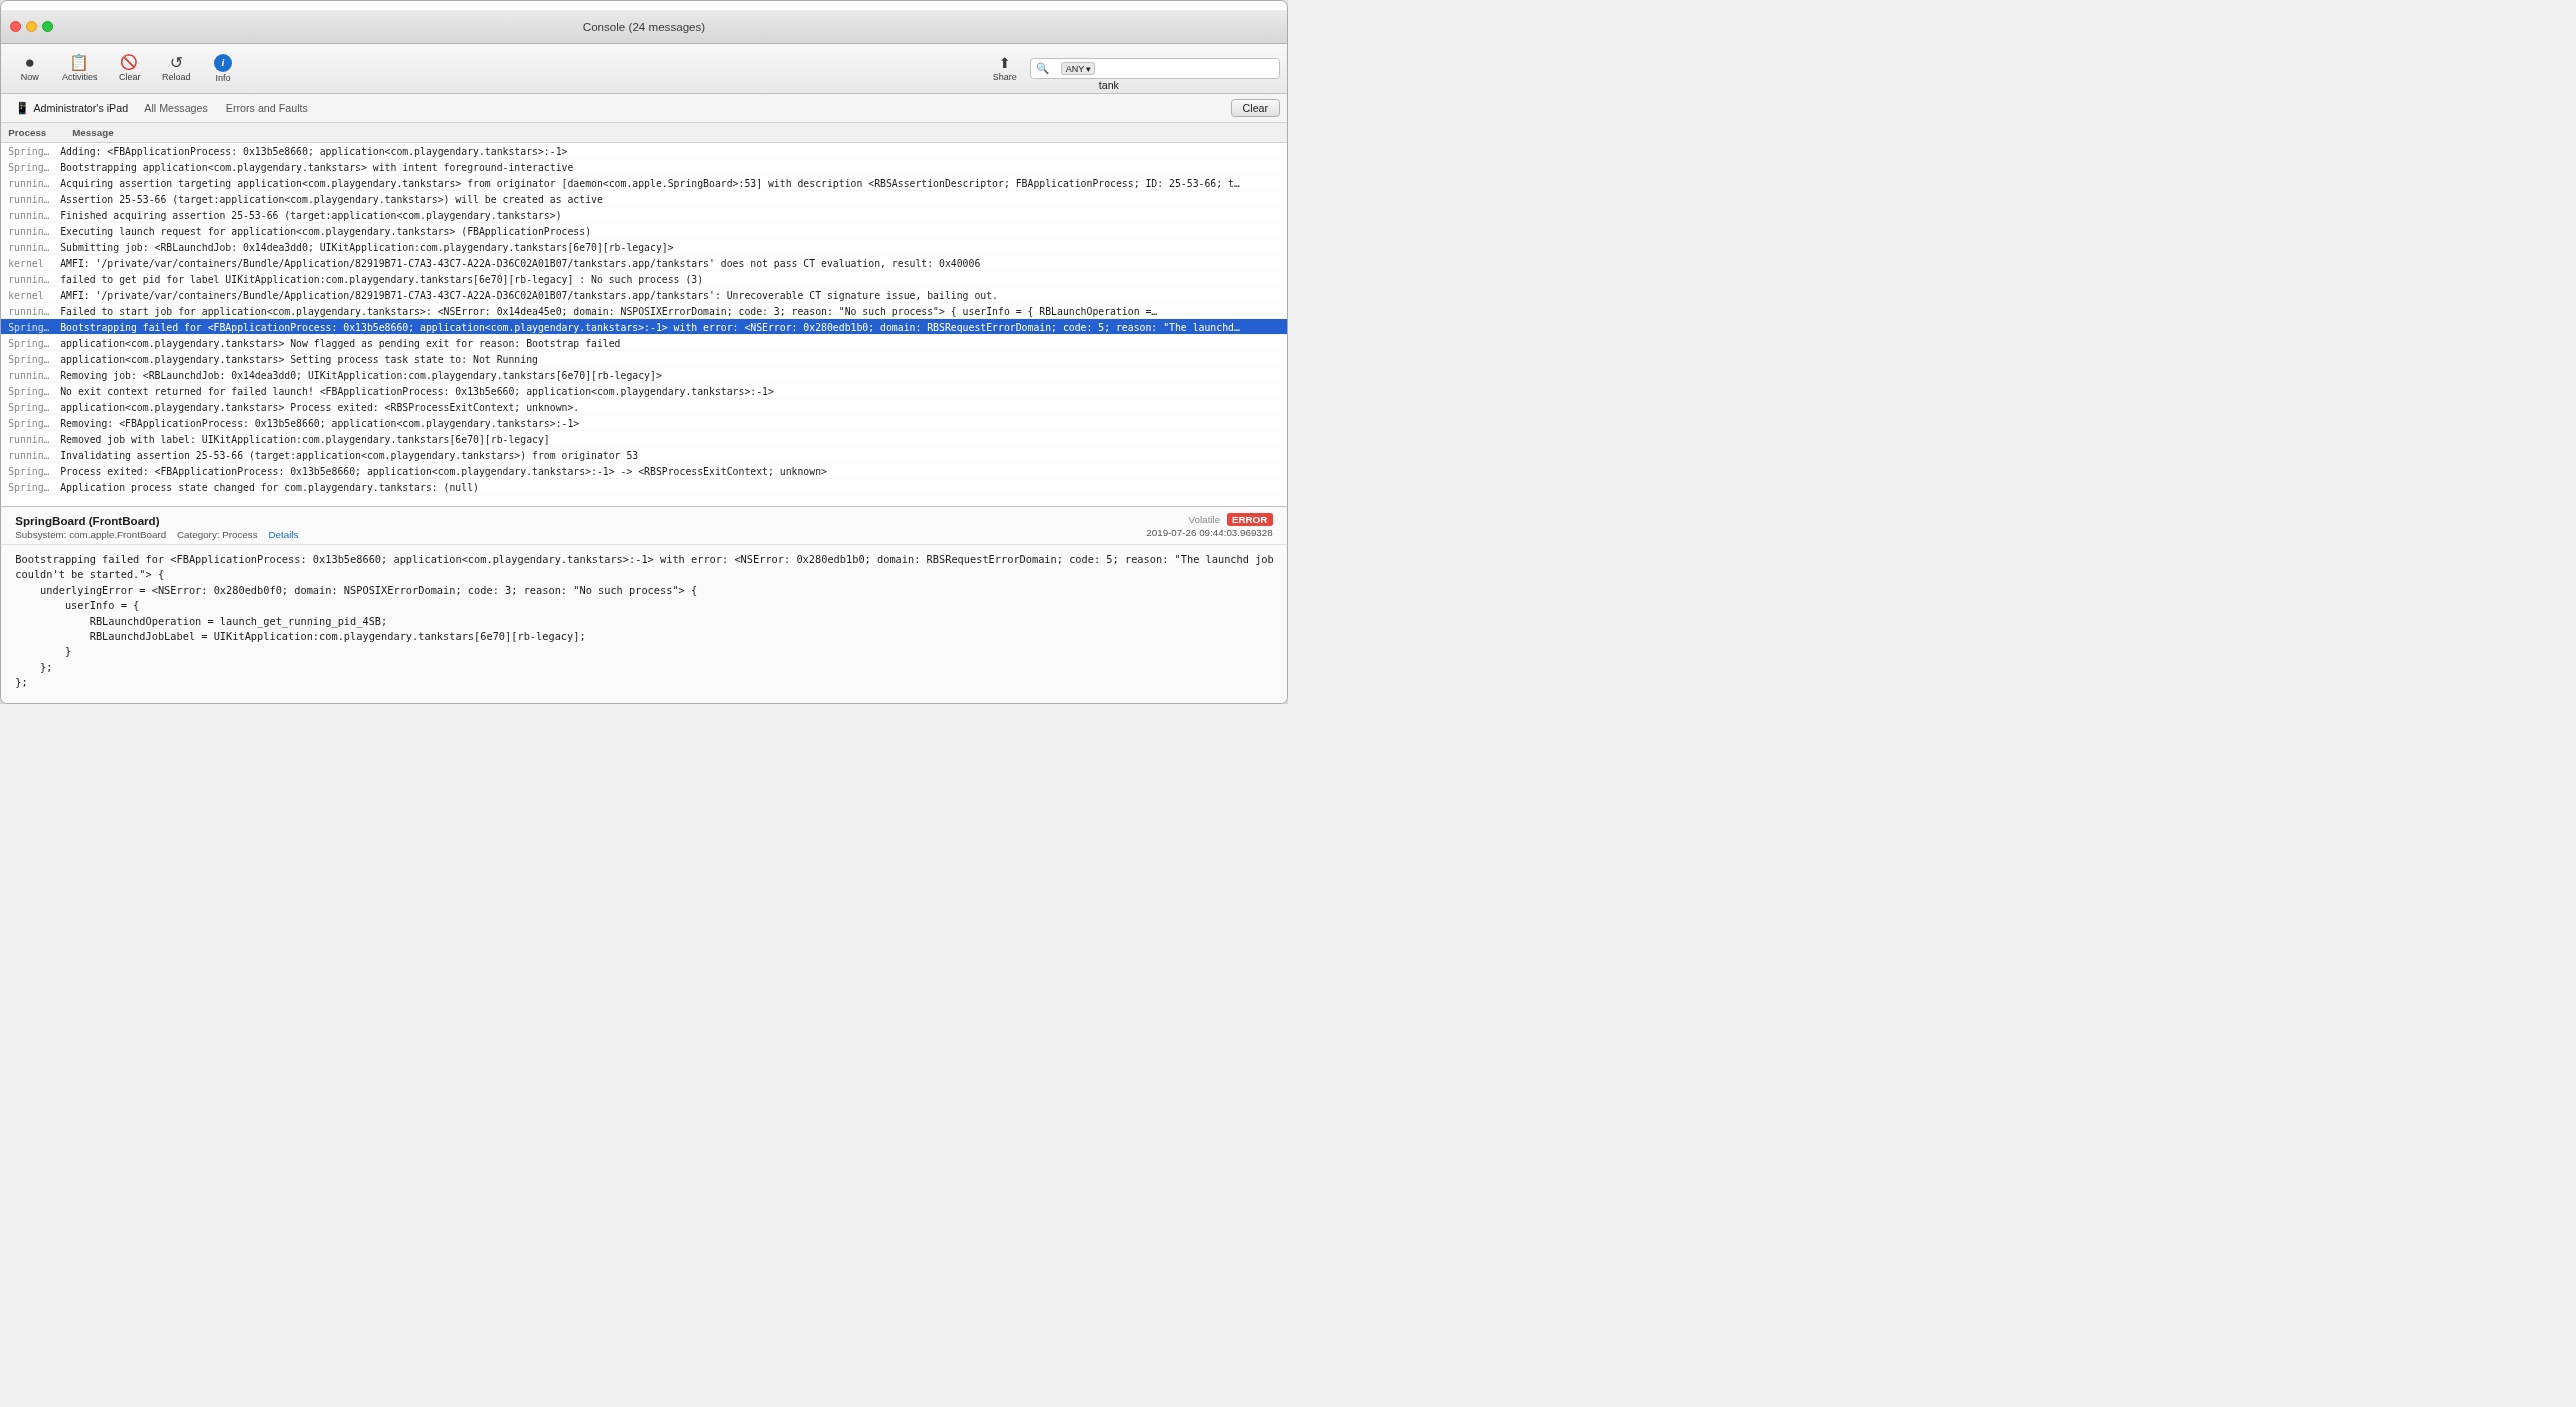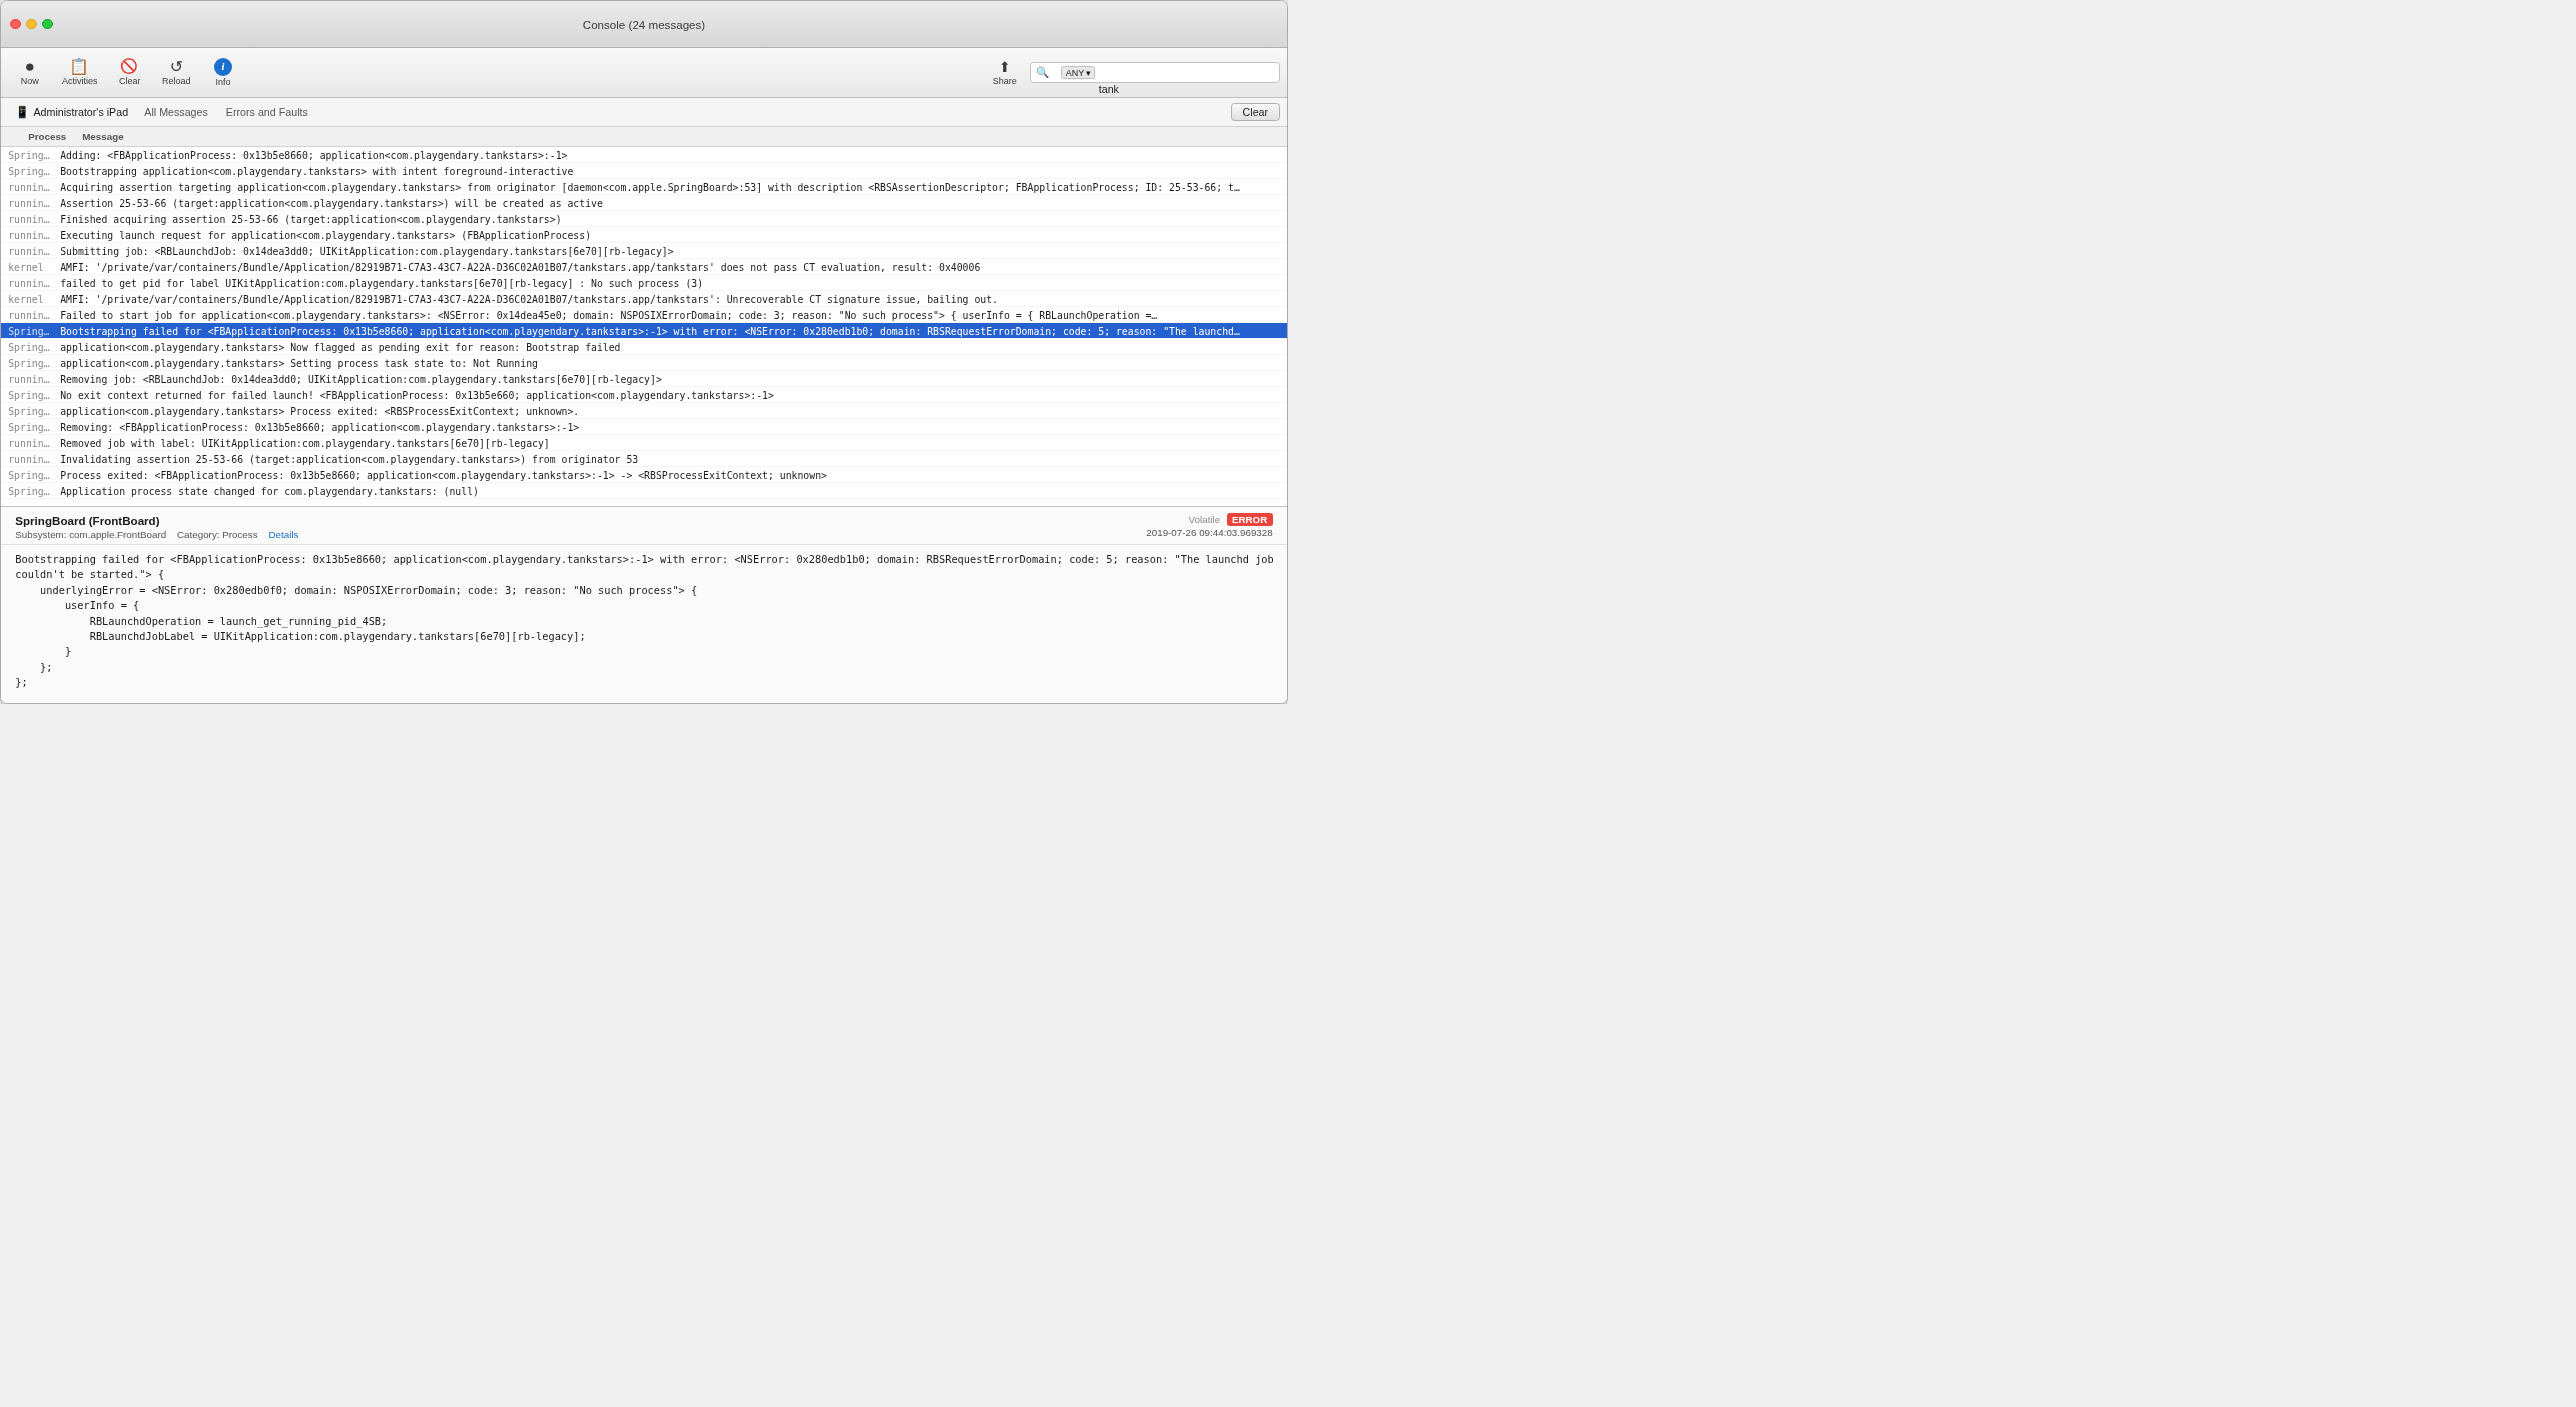--- a/index.html
+++ b/index.html
@@ -19,27 +19,28 @@
       border: 0.9px solid #aaa;
       border-radius: 7.2px;
       overflow: hidden;
       display: flex;
       flex-direction: column;
       box-shadow: 0 3.6px 18px rgba(0,0,0,0.3);
     }
     
     .titlebar {
       background: linear-gradient(to bottom, #ebebeb, #d6d6d6);
-      height: 47px;
+      height: 34px;
       display: flex;
       align-items: center;
       justify-content: center;
       position: relative;
       border-bottom: 0.9px solid #b0b0b0;
       flex-shrink: 0;
+      margin-top: 9px;
     }
     .titlebar-buttons {
       position: absolute;
       left: 9px;
       display: flex;
       gap: 5.4px;
       align-items: center;
     }
     .tb-btn {
       width: 10.7px;
@@ -194,25 +195,24 @@
     .table-header {
       background: #f0f0f0;
       border-bottom: 0.9px solid #d0d0d0;
       display: flex;
       align-items: center;
       padding: 1.8px 7.2px;
       height: 19.7px;
       flex-shrink: 0;
     }
     .th-process {
-      width: 54px;
+      width: 64px;
       font-size: 9.8px;
       font-weight: 600;
       color: #555;
-      margin-left: 20px;
     }
     .th-message {
       font-size: 9.8px;
       font-weight: 600;
       color: #555;
     }
     
     .log-area {
       flex: 1;
       overflow-y: auto;

